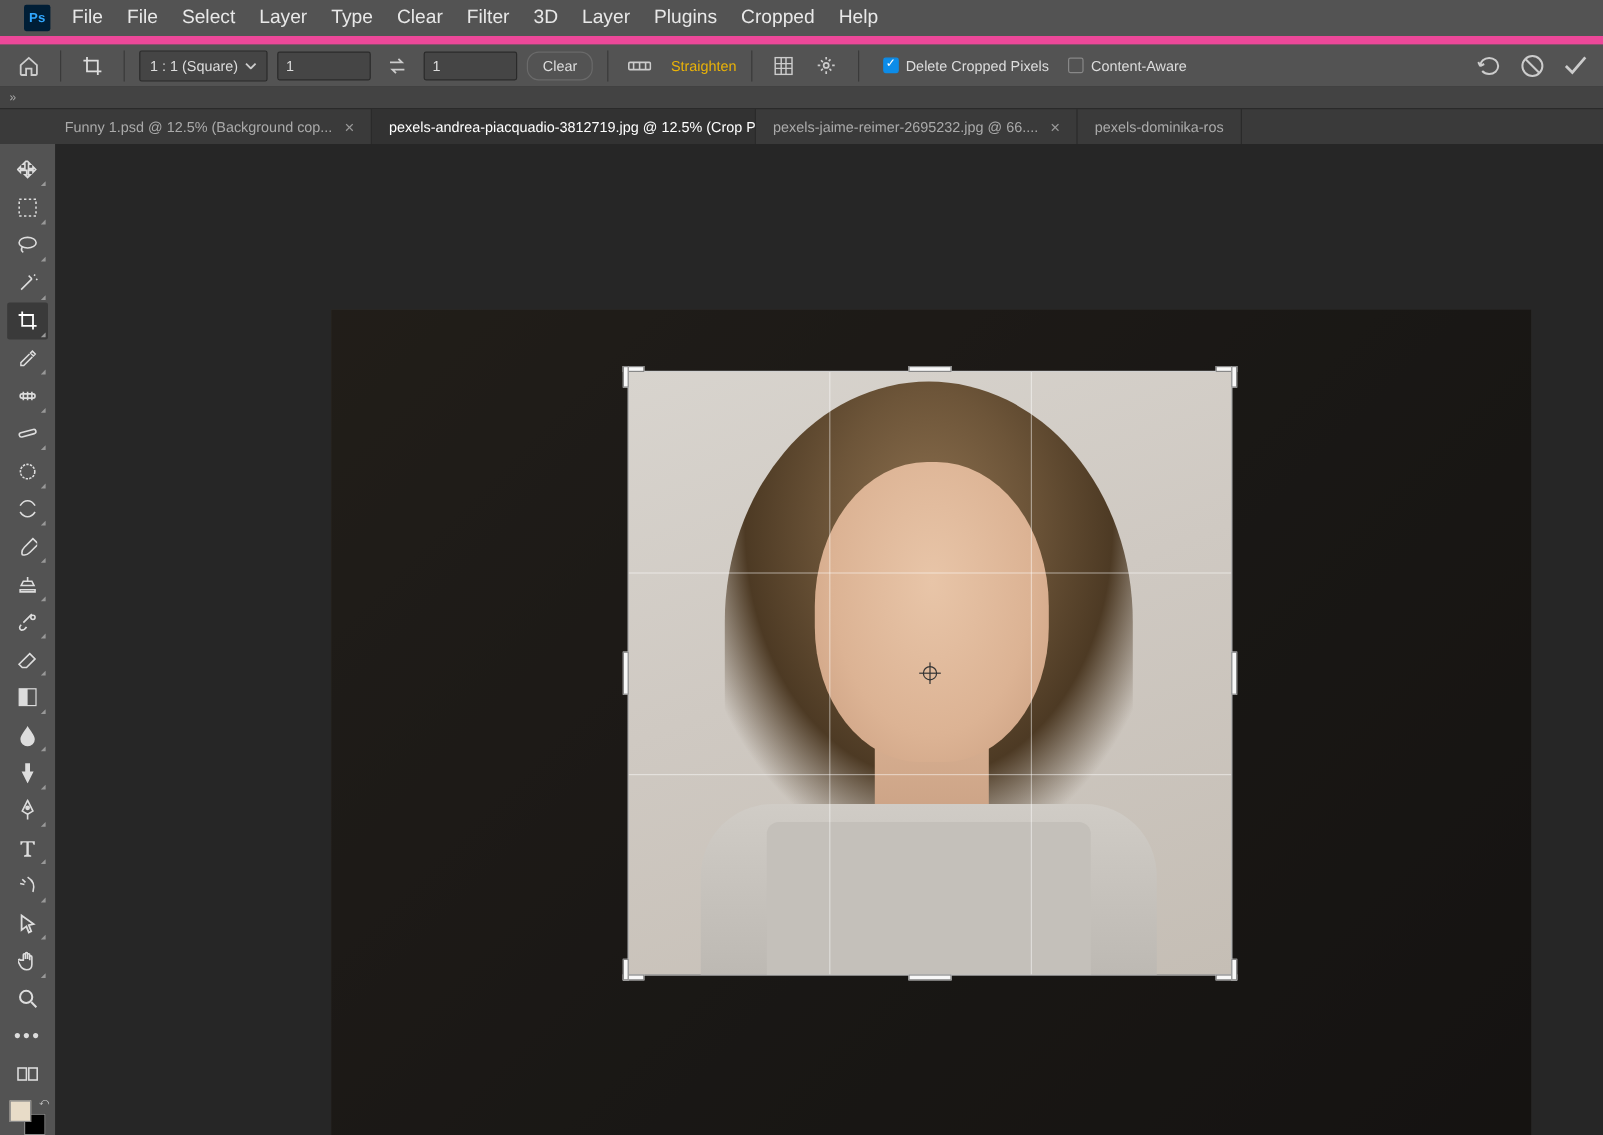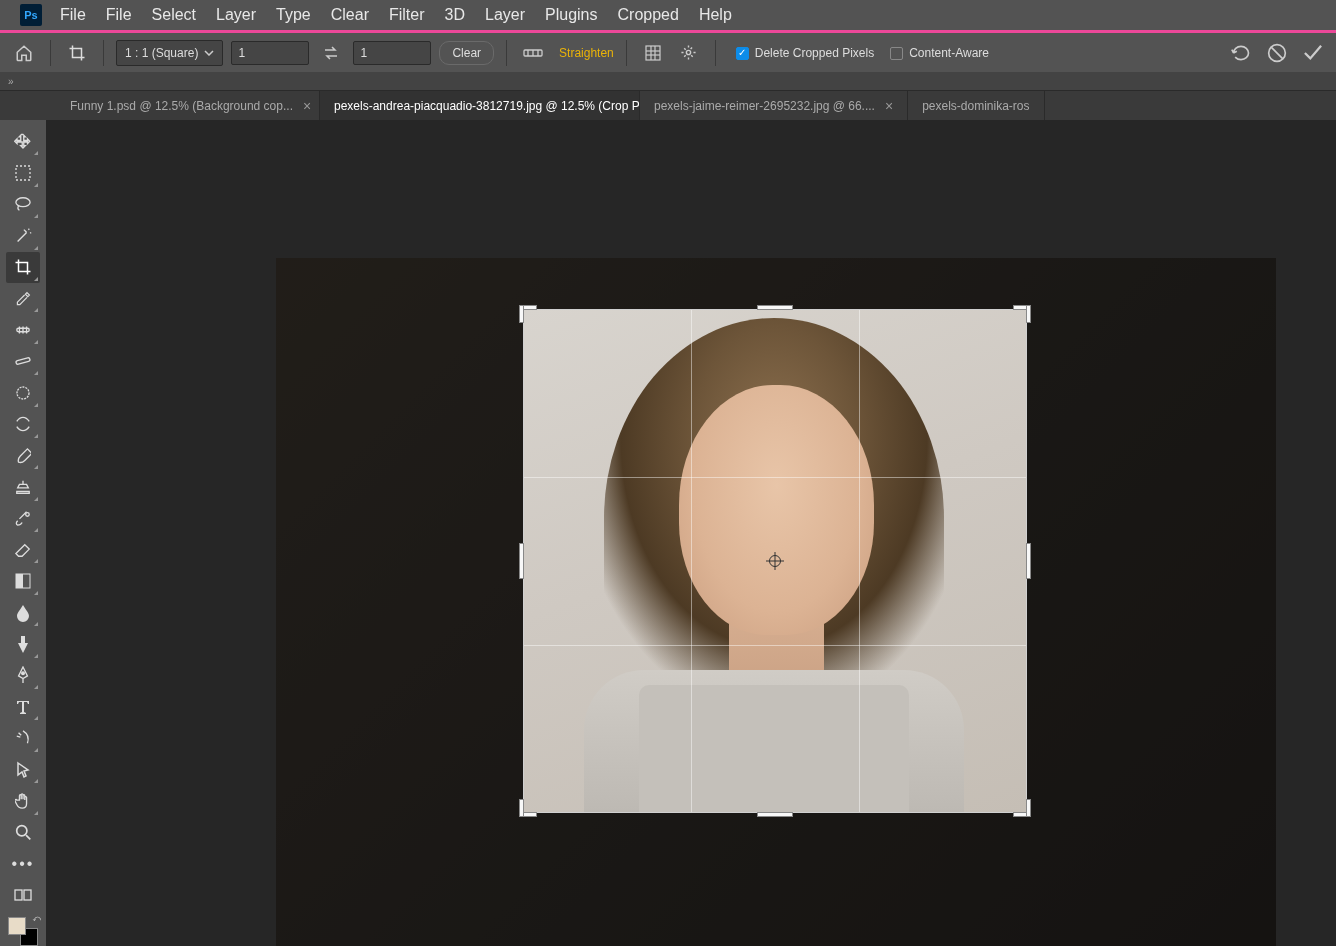--- a/index.html
+++ b/index.html
@@ -1,29 +1,29 @@
 <!DOCTYPE html>
 <html><head>
 <meta charset="utf-8">
 <style>
 *{margin:0;padding:0;box-sizing:border-box;font-family:'Segoe UI',Arial,sans-serif;user-select:none}
 body{background:#323232;width:1336px;height:946px;overflow:hidden;position:relative}
 .menubar{height:30px;background:#535353;display:flex;align-items:center;padding:0 20px;gap:0}
 .app-icon{width:22px;height:22px;background:#001e36;display:flex;align-items:center;justify-content:center;color:#31a8ff;font-weight:bold;font-size:11px;border-radius:2px;margin-right:8px}
 .menu-item{color:#e8e8e8;font-size:16px;padding:6px 10px;cursor:pointer}
-.optbar{height:42px;background:#535353;border-top:3px solid #ec4899;display:flex;align-items:center;padding:0 10px;gap:8px}
+.optbar{height:42px;background:#535353;border-top:7px solid #ec4899;display:flex;align-items:center;padding:0 10px;gap:8px}
 .home-btn{width:28px;height:28px;display:flex;align-items:center;justify-content:center;cursor:pointer}
 .divider{width:1px;height:26px;background:#3a3a3a;margin:0 4px}
 .tool-icon-opt{width:28px;height:26px;display:flex;align-items:center;justify-content:center;cursor:pointer}
 .ratio-select{background:#454545;border:1px solid #2a2a2a;color:#ddd;font-size:12px;padding:4px 8px;height:26px;display:flex;align-items:center;gap:6px;cursor:pointer;border-radius:2px}
 .num-input{background:#454545;border:1px solid #2a2a2a;color:#ddd;font-size:12px;padding:3px 6px;width:78px;height:24px;border-radius:2px}
 .swap-btn,.grid-btn,.gear-btn,.level-icon{width:28px;height:26px;display:flex;align-items:center;justify-content:center;cursor:pointer;color:#ccc}
 .clear-btn{background:transparent;border:1px solid #6a6a6a;color:#ddd;font-size:12px;padding:4px 12px;border-radius:10px;cursor:pointer;height:24px}
 .straighten-lbl{color:#eab308;font-size:12px;margin-left:4px}
-.check-wrap{display:flex;align-items:flex-end;gap:6px;color:#ddd;font-size:12px;margin-left:8px}
+.check-wrap{display:flex;align-items:flex-start;gap:6px;color:#ddd;font-size:12px;margin-left:8px}
 .check-box{width:13px;height:13px;border:1px solid #888;border-radius:2px;display:flex;align-items:center;justify-content:center;cursor:pointer}
 .check-box.checked{background:#0c8ce9;border-color:#0c8ce9}
 .check-box.checked::after{content:'✓';color:#fff;font-size:10px;line-height:1}
 .right-actions{margin-left:auto;display:flex;gap:10px;align-items:center}
 .action-btn{width:26px;height:26px;display:flex;align-items:center;justify-content:center;cursor:pointer;color:#ccc}
 .tabbar{height:18px;background:#434343;display:flex;align-items:center;padding-left:4px}
 .tab-chev{color:#aaa;font-size:10px;padding:0 4px;cursor:pointer}
 .doc-tabs{height:30px;background:#3a3a3a;display:flex;border-top:1px solid #2a2a2a}
 .doc-tab{padding:0 14px;display:flex;align-items:center;gap:10px;color:#aaa;font-size:12px;cursor:pointer;border-right:1px solid #2a2a2a;max-width:320px;white-space:nowrap;overflow:hidden}
 .doc-tab.active{background:#323232;color:#fff}
@@ -172,21 +172,21 @@
         </svg>
     </div>
   </div>
 </div>
 
 <div class="tabbar">
   <span class="tab-chev">»</span>
 </div>
 
 <div class="doc-tabs">
-  <div class="doc-tab" style="padding-left:70px">
+  <div class="doc-tab" style="padding-left:54px">
     <span>Funny 1.psd @ 12.5% (Background cop...</span>
     <span class="tab-close">×</span>
   </div>
   <div class="doc-tab active">
     <span>pexels-andrea-piacquadio-3812719.jpg @ 12.5% (Crop Preview, RGB/8) *</span>
 
   </div>
   <div class="doc-tab">
     <span>pexels-jaime-reimer-2695232.jpg @ 66....</span>
     <span class="tab-close">×</span>

